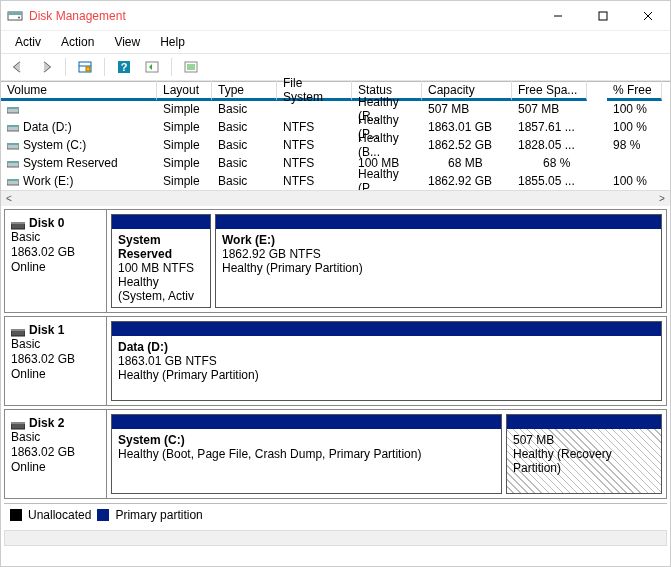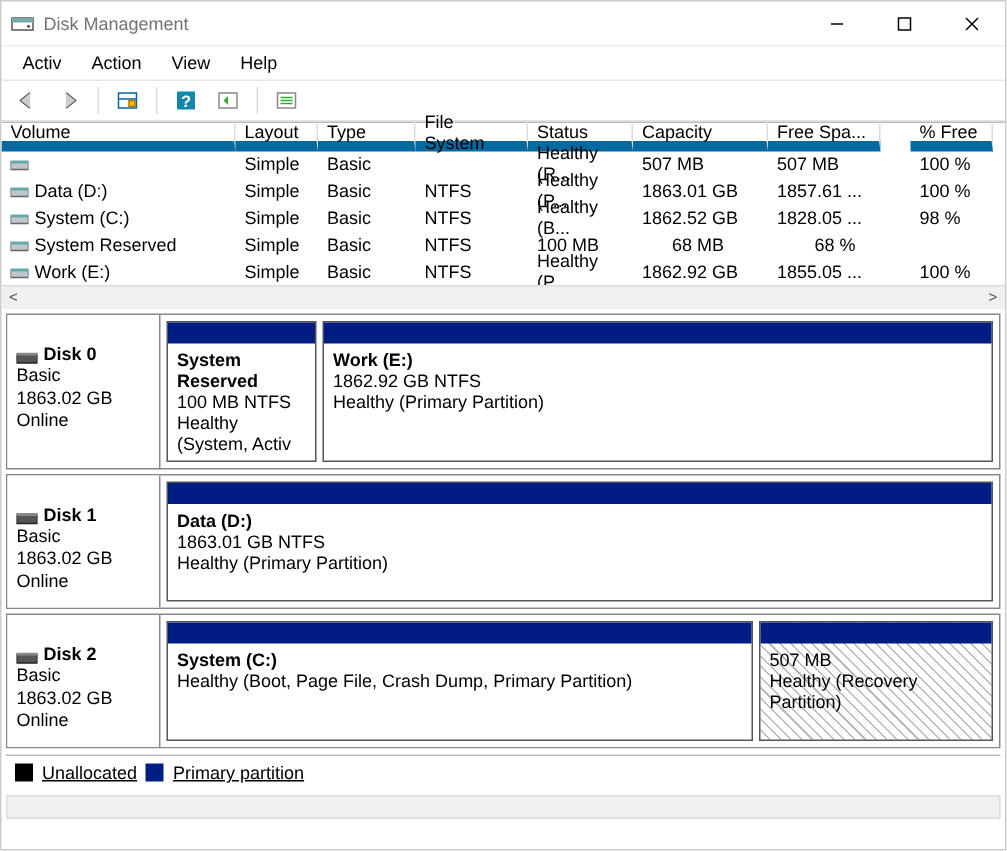--- a/index.html
+++ b/index.html
@@ -18,21 +18,21 @@
     display: flex;
     align-items: center;
     padding-left: 6px;
     border-bottom: 1px solid #eee;
   }
   .titlebar .app-icon {
     width: 16px; height: 16px;
     margin-right: 6px;
     display: inline-flex; align-items:center; justify-content:center;
   }
-  .titlebar .title { flex: 0 0 auto; color: #737373; }
+  .titlebar .title { flex: 0 0 auto; color: #ef4444; }
   .titlebar .spacer { flex: 1; }
   .titlebar .winbtn {
     width: 45px; height: 30px;
     display: flex; align-items: center; justify-content: center;
     color: #333;
   }
   .titlebar .winbtn svg { width: 10px; height: 10px; }
   
   .menubar {
     height: 22px;
@@ -62,21 +62,21 @@
     border-top: 1px solid #bbb;
   }
   .vol-header, .vol-row {
     display: flex;
     align-items: center;
     height: 18px;
   }
   .vol-header { background: #fff; }
   .vol-header .cell {
     border-right: 1px solid #ddd;
-    border-bottom: 7px solid #0369a1;
+    border-bottom: 3px solid #0369a1;
     padding: 1px 6px;
     font-weight: normal;
     color: #000;
     height: 20px;
     display:flex; align-items:center;
   }
   .vol-row .cell { padding: 0 6px; }
   .c-vol { width: 156px; }
   .c-lay { width: 55px; }
   .c-typ { width: 65px; }
@@ -103,21 +103,21 @@
     display: flex;
     border: 1px solid #888;
     margin: 3px 3px 0 3px;
   }
   .disk-info {
     width: 102px;
     padding: 6px 6px;
     border-right: 1px solid #888;
     background: #fff;
   }
-  .disk-info .dname { font-weight: bold; display:flex; align-items:center; gap:4px;margin-top:13px;}
+  .disk-info .dname { font-weight: bold; display:flex; align-items:center; gap:4px;}
   .disk-info .dline { line-height: 15px; }
   .disk-icon { width:14px; height:8px; display:inline-block;}
   .disk-parts {
     flex: 1;
     display: flex;
     padding: 4px;
     gap: 4px;
   }
   .part {
     border: 1px solid #555;
@@ -130,21 +130,20 @@
   .part.hatched {
     background: repeating-linear-gradient(45deg, #fff, #fff 4px, #bbb 4px, #bbb 5px);
   }
   .part.hatched .stripe { background: #001d84; }
   
   .legend {
     display:flex; align-items:center; gap:6px;
     padding: 4px 6px;
     border-top: 1px solid #bbb;
     margin: 4px 3px 0 3px;
-    text-decoration: underline;
   }
   .legend .sw { width:12px; height:12px; display:inline-block; }
   .sw-black { background:#000; }
   .sw-blue  { background:#001d84; }
   .bottom-scroll { height: 16px; background:#f0f0f0; margin: 4px 3px 0 3px; border:1px solid #ddd;}
 </style>
 </head>
 <body>
 
 <div class="titlebar">

